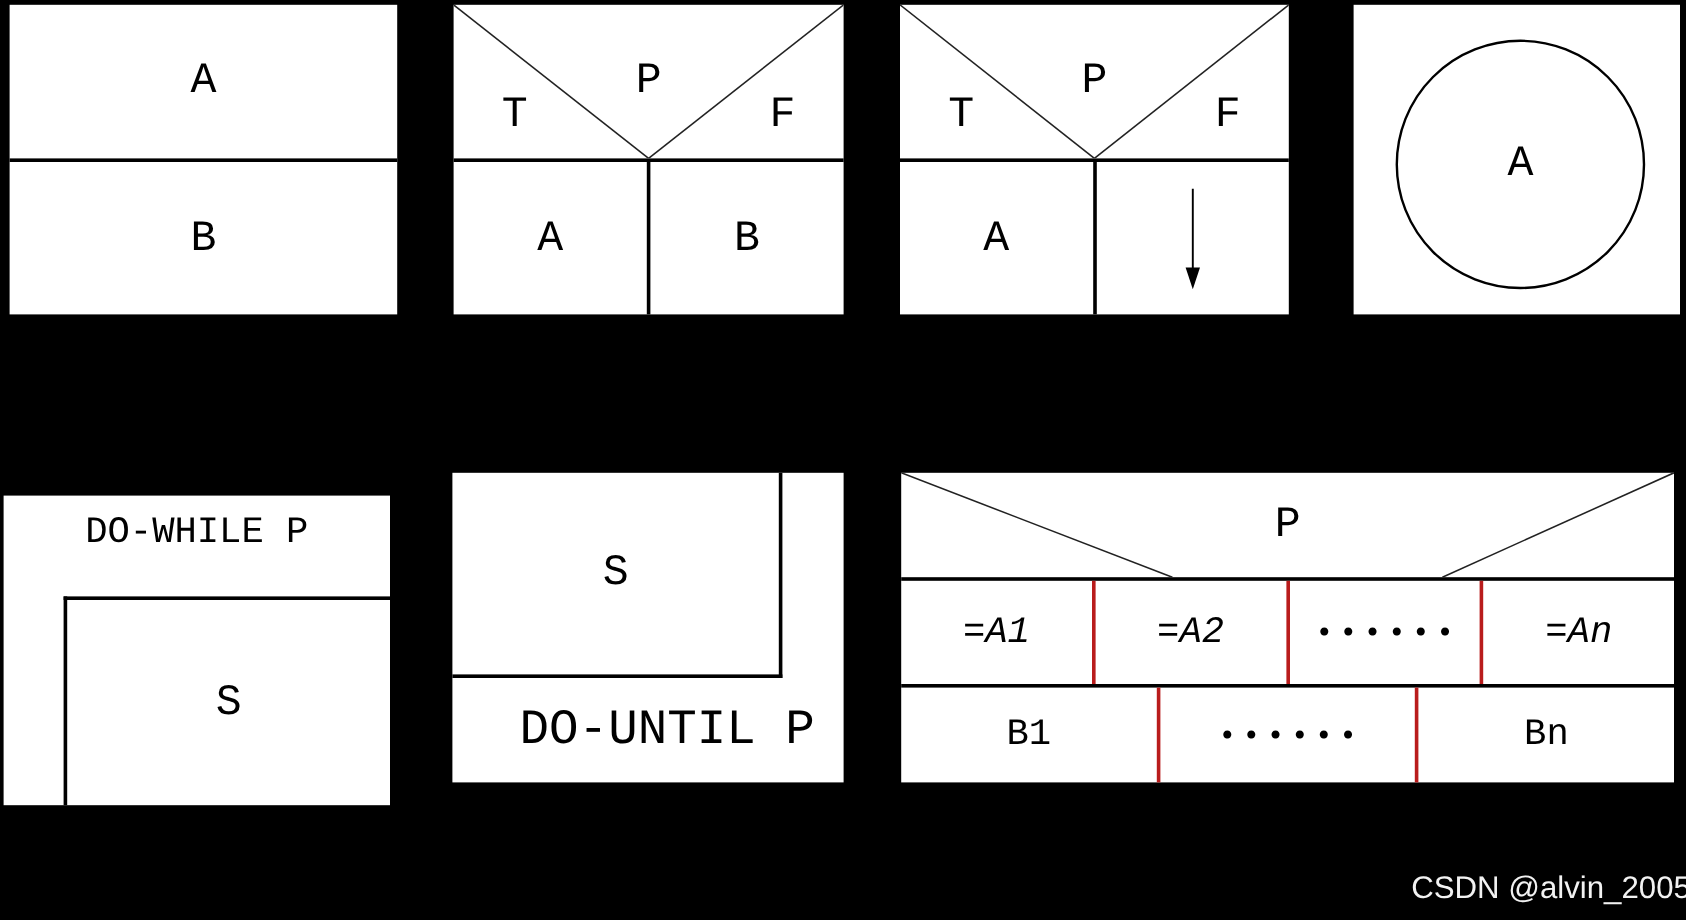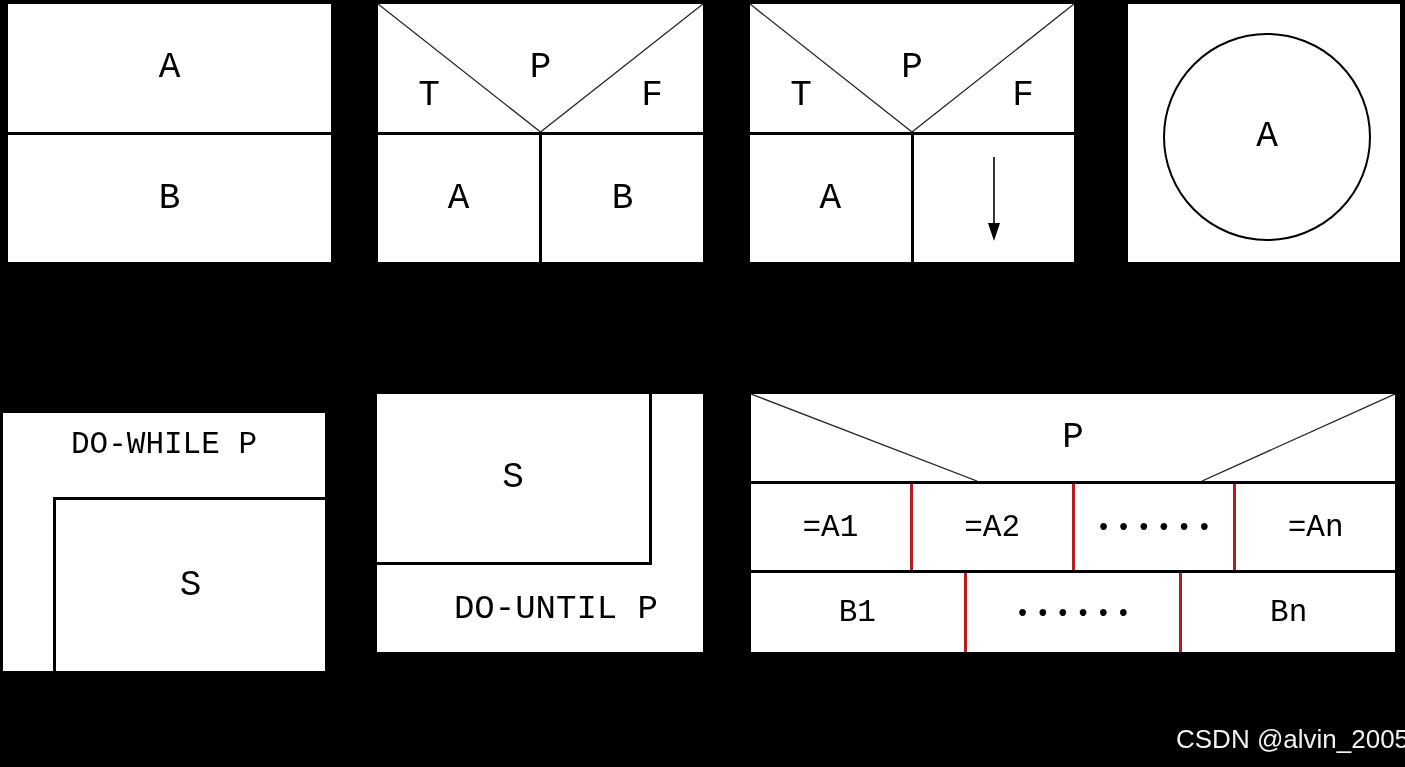--- a/index.html
+++ b/index.html
@@ -50,30 +50,30 @@
     position:absolute;left:50px;top:84px;right:0;bottom:0;
     border-left:3px solid #000;border-top:3px solid #000;
   }
 
   
   #dountil-box{left:377px;top:394px;width:326px;height:258px;}
   #dountil-box .du-body{
     position:absolute;left:0;top:0;width:272px;height:168px;
     border-right:3px solid #000;border-bottom:3px solid #000;
   }
-  #dountil-box .du-footer{position:absolute;left:0;top:171px;right:0;bottom:0;font-size:34px;margin-left:32px;}
+  #dountil-box .du-footer{position:absolute;left:0;top:171px;right:0;bottom:0;font-size:41px;margin-left:32px;}
 
   
   #case-box{left:751px;top:394px;width:644px;height:258px;}
   #case-box .case-cond{position:relative;height:87px;}
   #case-box .case-cond svg{position:absolute;left:0;top:0;width:100%;height:100%;display:block;}
   #case-box .case-p{position:absolute;left:322px;top:44px;transform:translate(-50%,-50%);font-size:36px;line-height:1;}
   #case-box .case-rows{position:absolute;left:0;top:87px;right:0;bottom:0;display:flex;flex-direction:column;}
   #case-box .case-row{display:flex;border-top:3px solid #000;}
-  #case-box .row-1{height:89px;box-sizing:border-box;}
+  #case-box .row-1{height:89px;box-sizing:border-box;font-style:italic;}
   #case-box .row-2{flex:1;text-align:center;}
   #case-box .case-cell{flex:1;}
   #case-box .case-cell + .case-cell{border-left:3px solid #b91c1c;}
   .dots{font-family:"DejaVu Sans",sans-serif;font-weight:bold;font-size:19px;letter-spacing:8px;text-indent:8px;}
 
   
   #watermark{
     position:absolute;left:1162px;top:724px;
     font-family:"Liberation Sans","DejaVu Sans",sans-serif;
     font-size:26px;color:#f2f2f2;white-space:nowrap;margin-left:14px;

